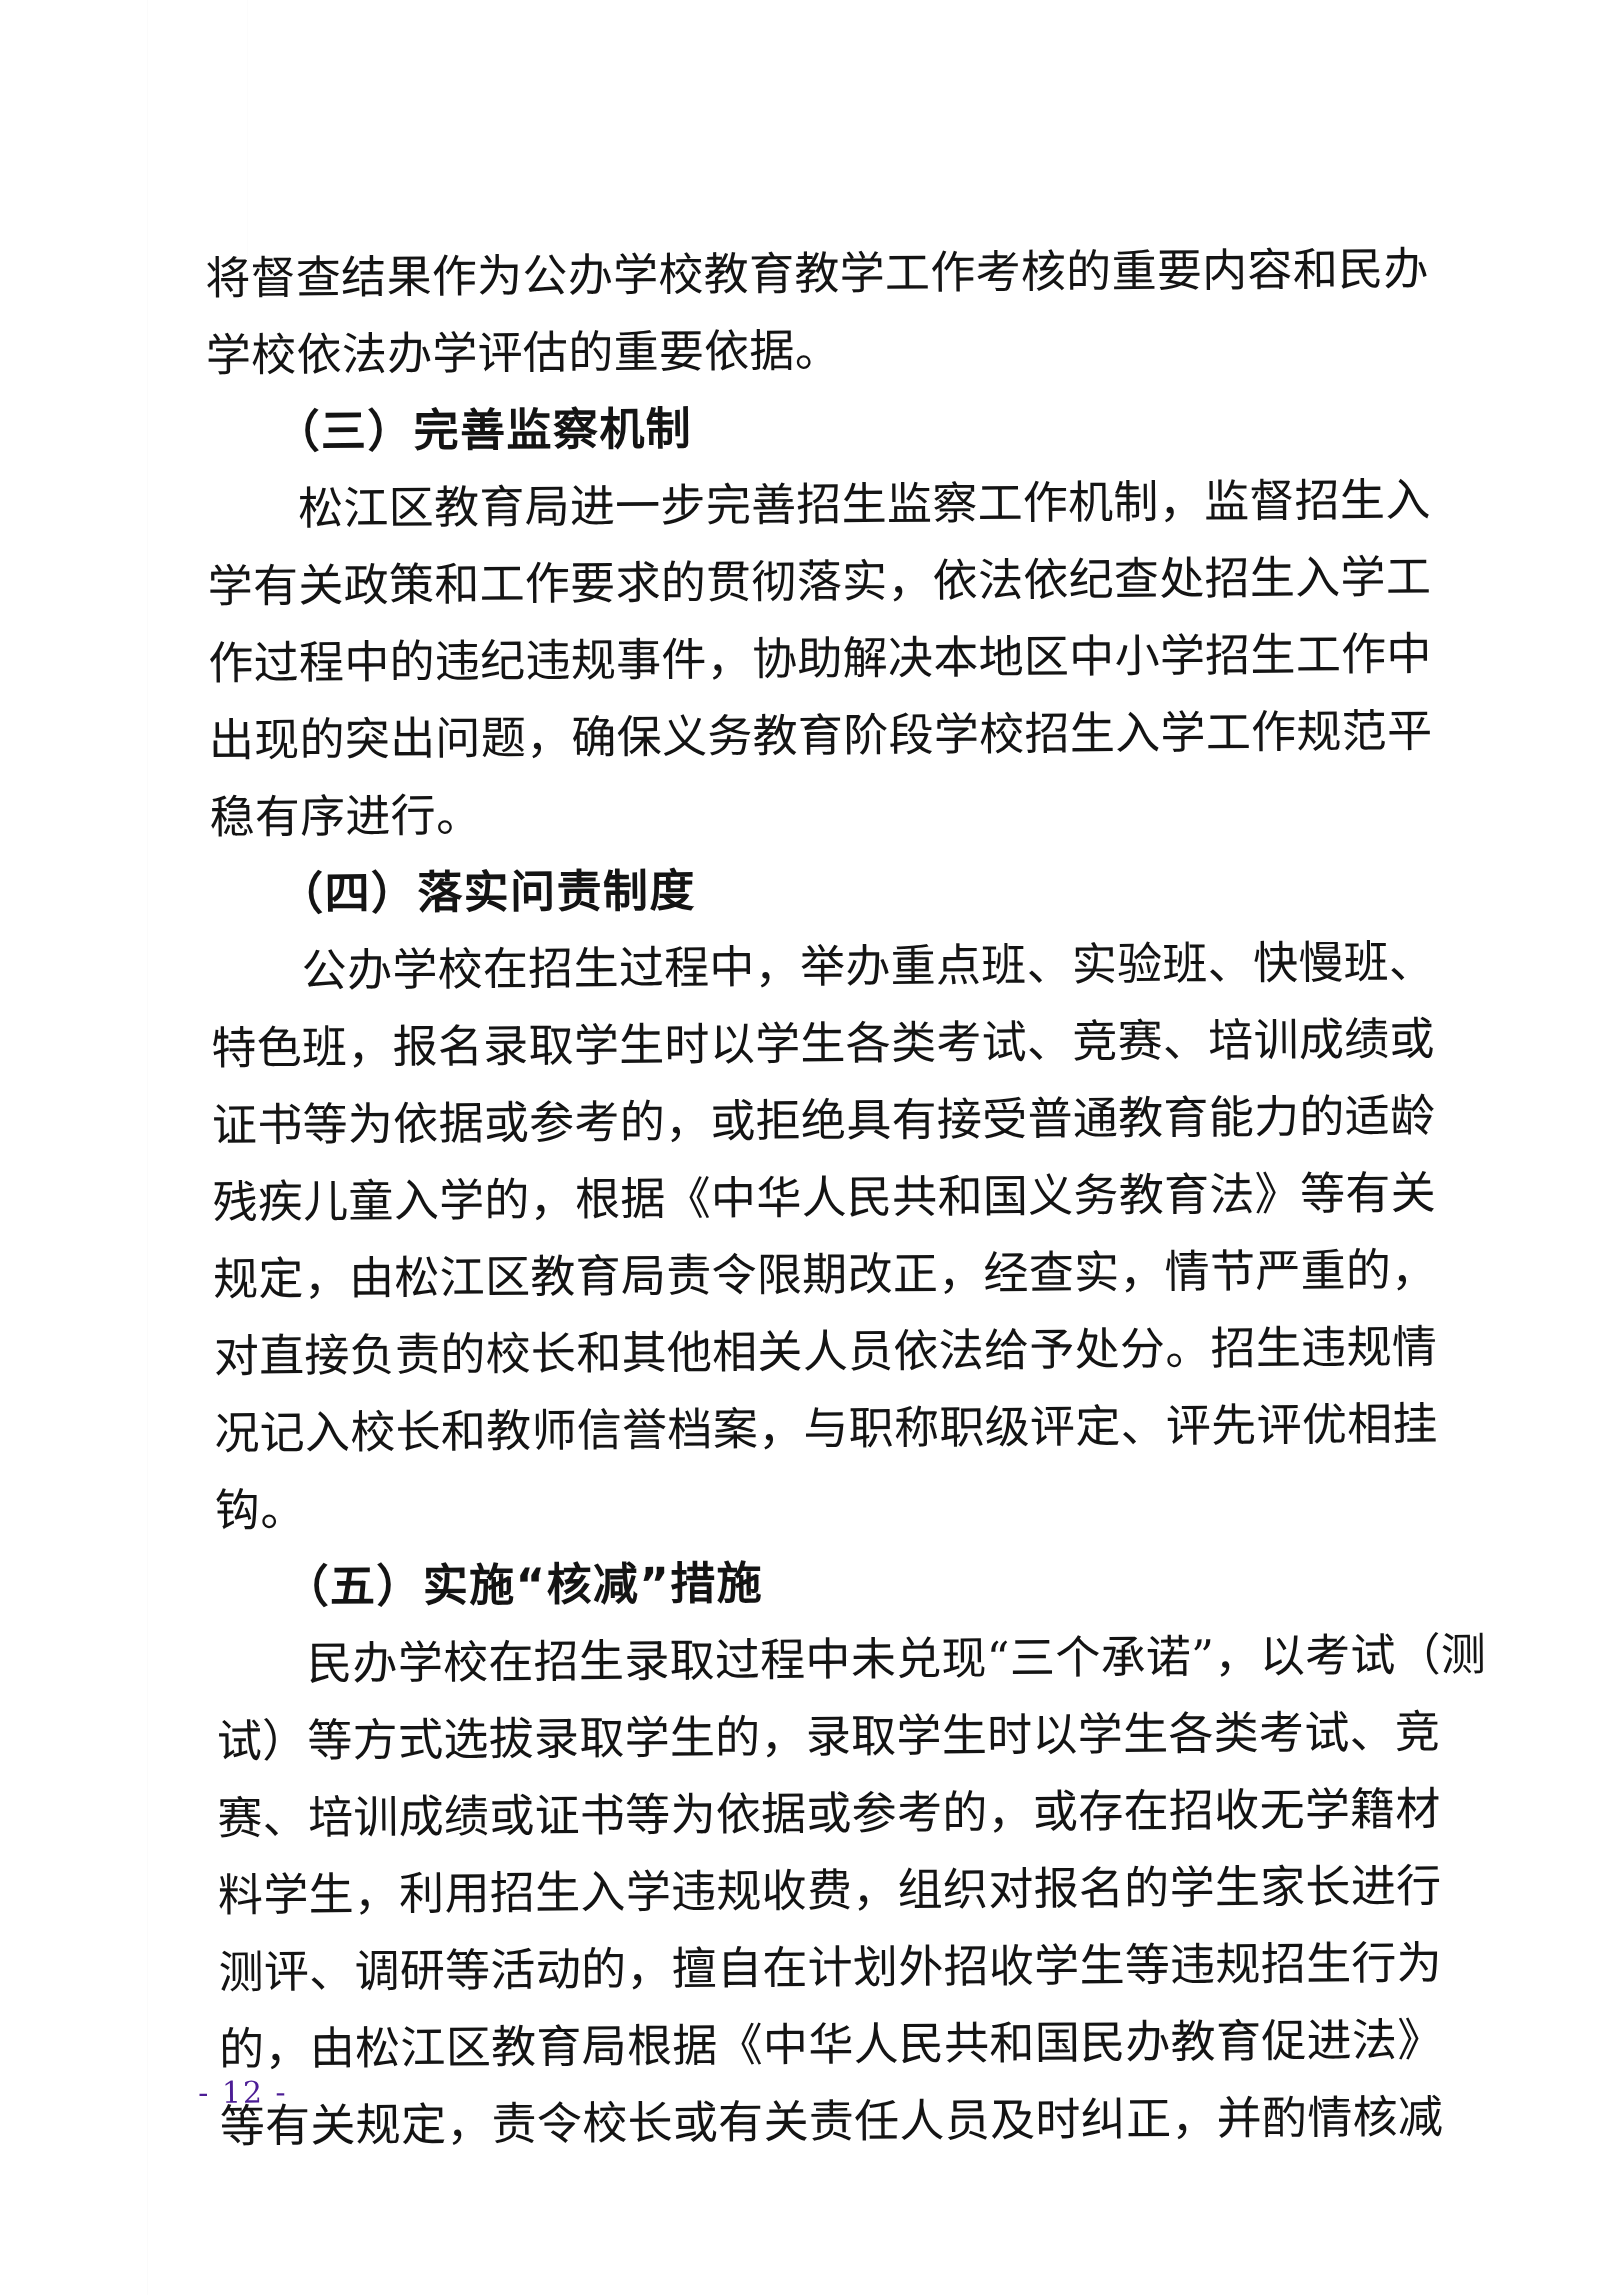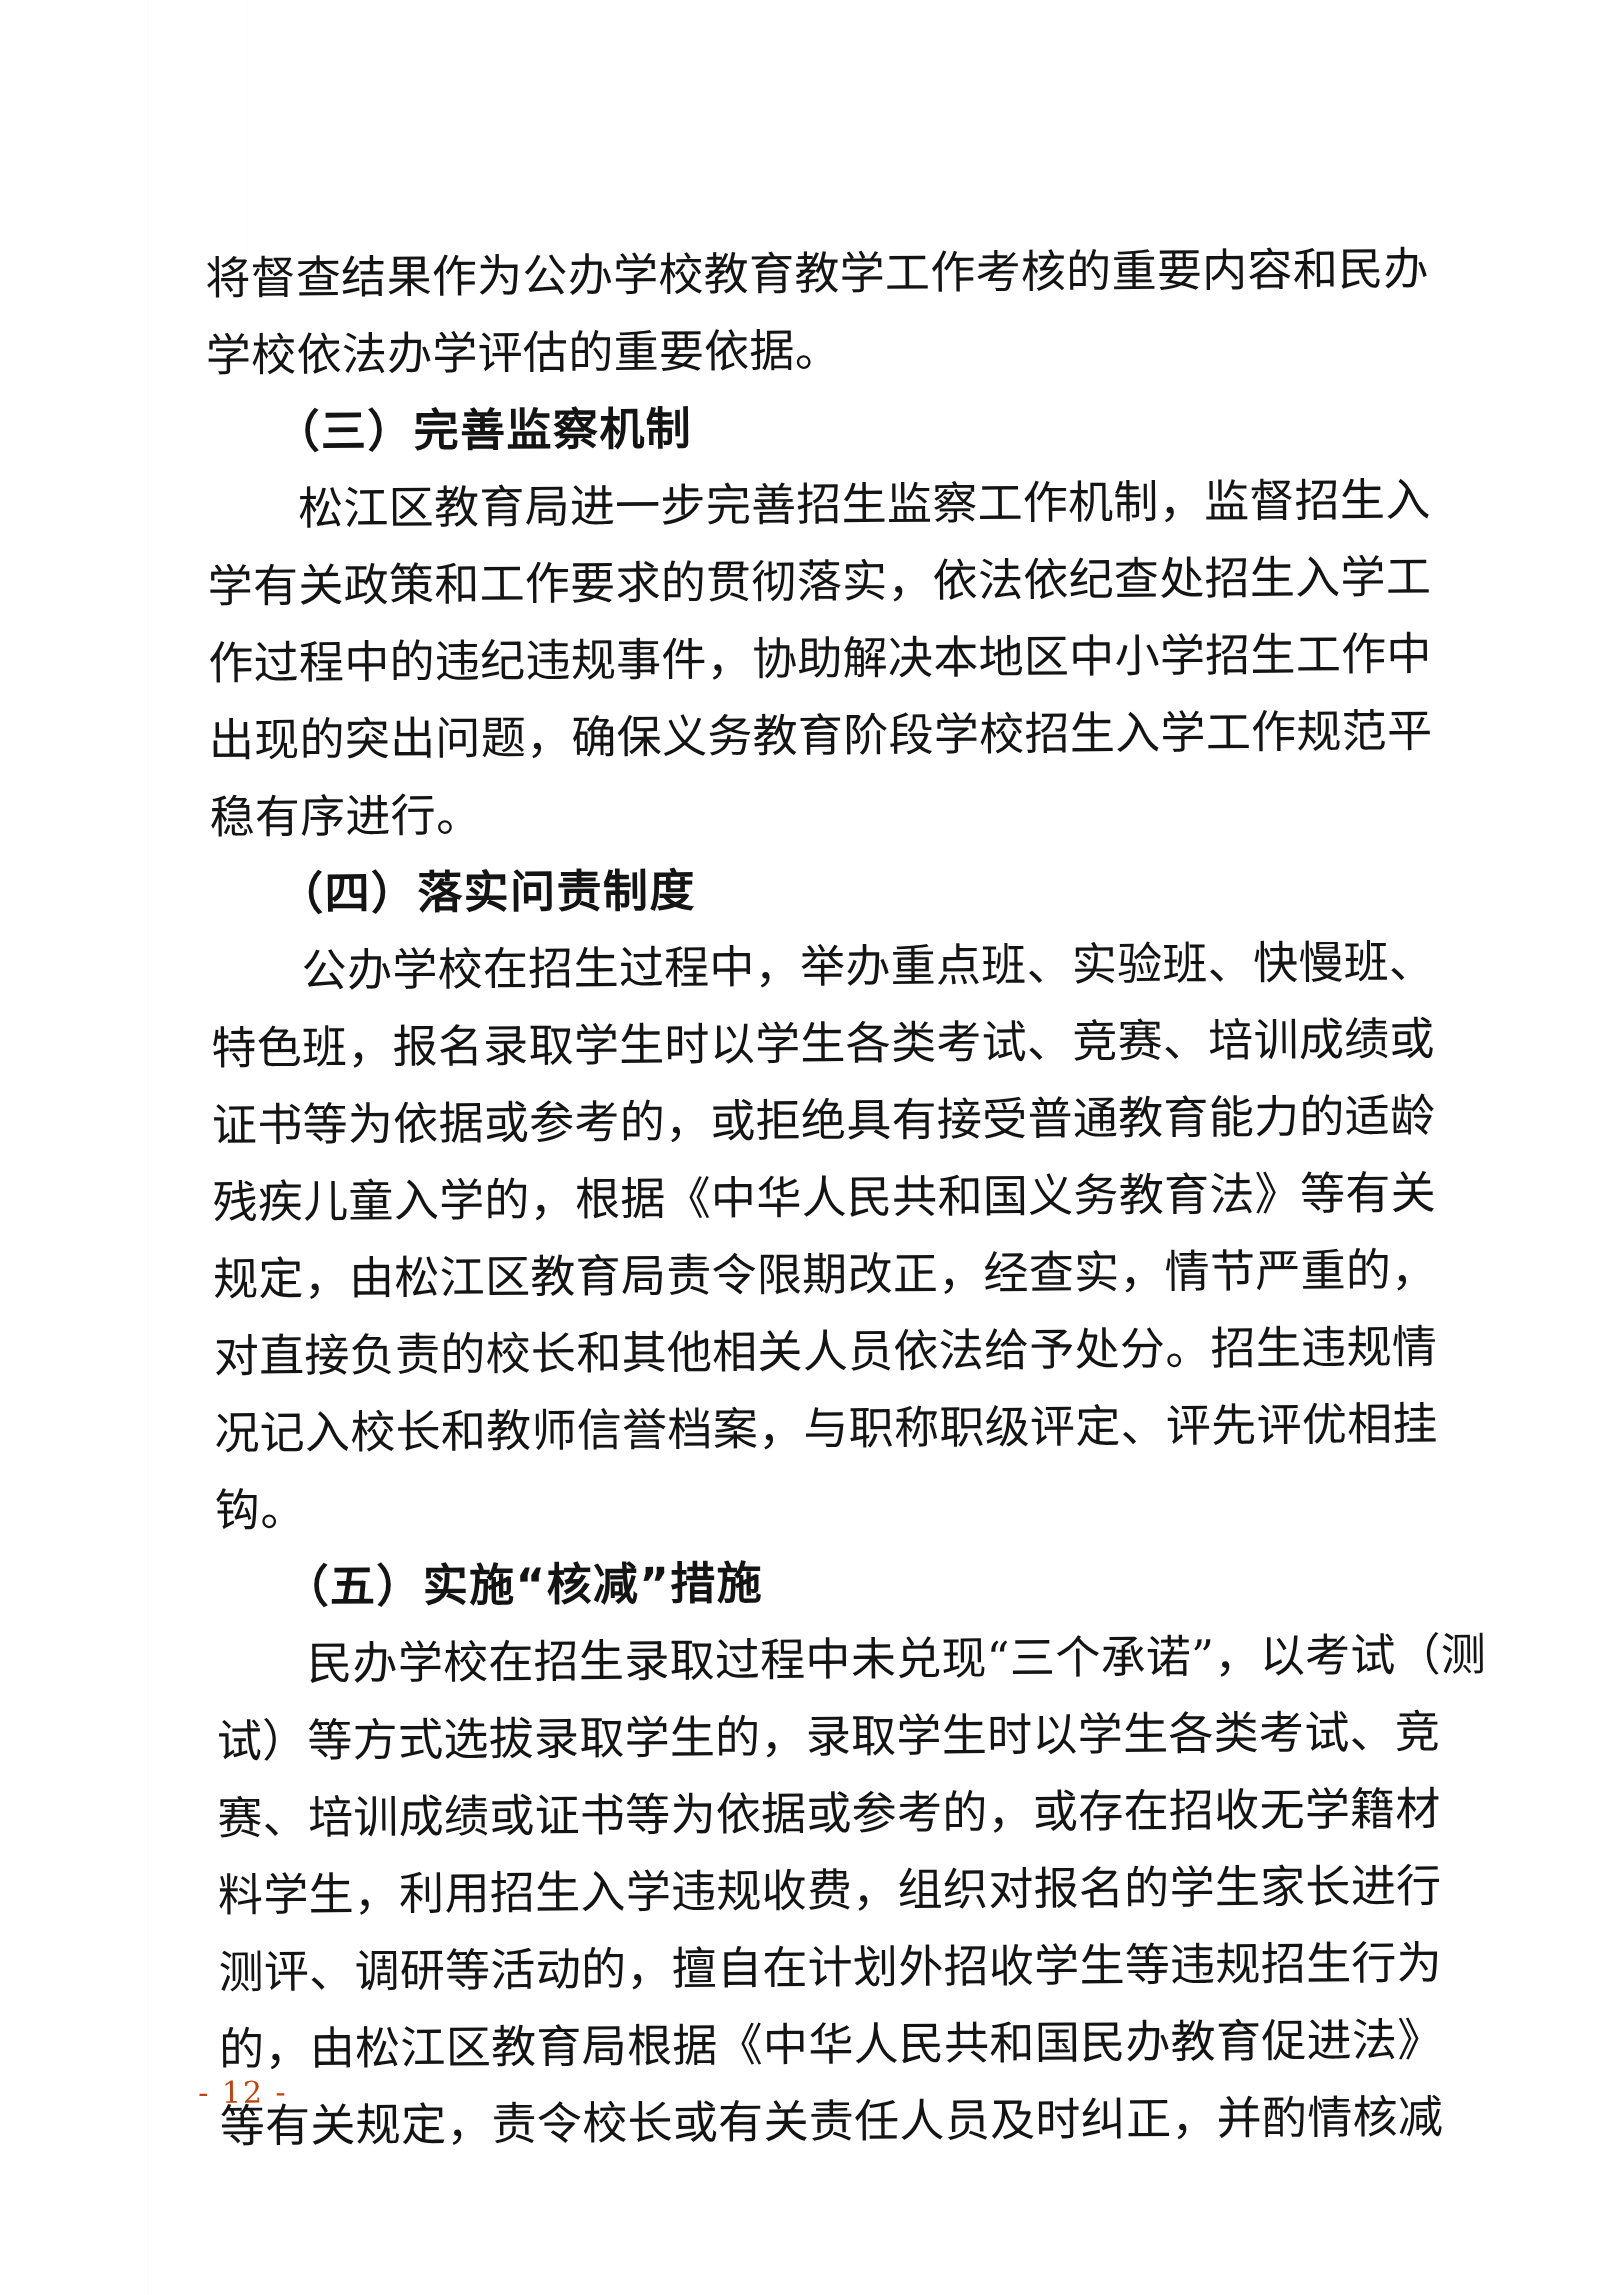--- a/index.html
+++ b/index.html
@@ -84,21 +84,21 @@
 
   
   #footer {
     position: absolute;
     left: 198px;
     top: 2075px;
     transform: rotate(-0.45deg);
     transform-origin: 0 0;
     font-size: 30px;
     letter-spacing: 2px;
-    color: #c2410c;
+    color: #4c1d95;
     font-family: "DejaVu Serif", "Liberation Serif", serif;
   }
 </style>
 </head>
 <body>
 
 <div id="page">
 
   <div id="scan-edge-left"></div>
   <div id="scan-edge-left2"></div>

